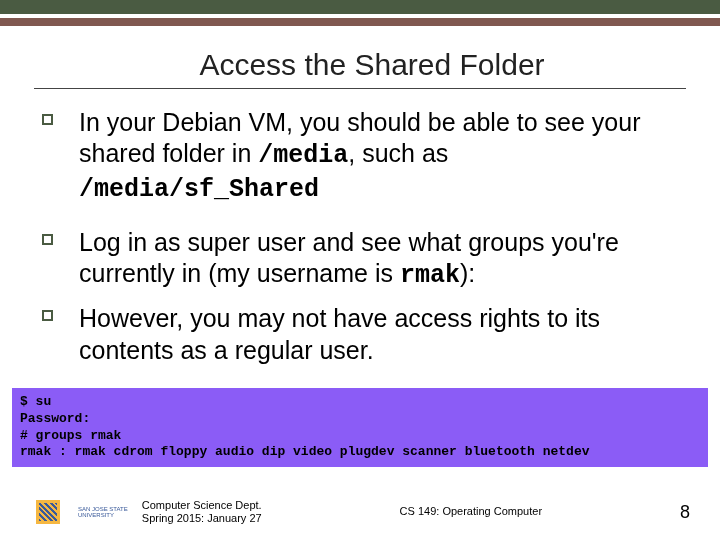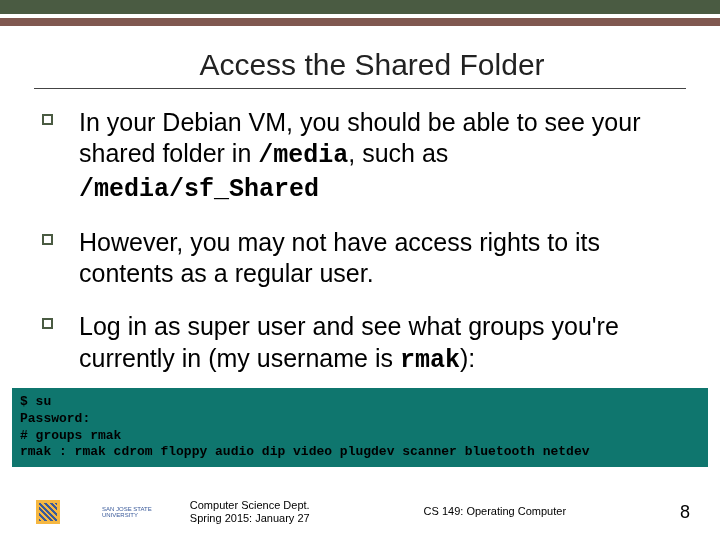--- a/index.html
+++ b/index.html
@@ -48,39 +48,38 @@
   .bullet-text {
     font-size: 25px;
     line-height: 1.25;
     color: #000;
   }
   .mono {
     font-family: "Courier New", monospace;
     font-weight: bold;
   }
   .terminal {
-    background: #0f766e;
+    background: #8b5cf6;
     margin: 4px 12px 0 12px;
     padding: 6px 8px;
     font-family: "Courier New", monospace;
     font-weight: bold;
     font-size: 13px;
     line-height: 1.3;
     color: #000;
     white-space: pre;
   }
   .footer {
     position: absolute;
     bottom: 14px;
     left: 0;
     width: 100%;
     display: flex;
     align-items: center;
     padding: 0 30px 0 36px;
-    gap: 24px;
   }
   .logo {
     width: 24px;
     height: 24px;
     background: #f5b742;
     position: relative;
     margin-right: 18px;
     flex-shrink: 0;
   }
   .logo::before {
@@ -128,30 +127,30 @@
 
 <div class="content">
 
   <div class="bullet-row">
     <div class="bullet-marker"></div>
     <div class="bullet-text">
       <span>In your Debian VM, you should be able to see your shared folder in </span><span class="mono">/media</span><span>, such as </span><span class="mono">/media/sf_Shared</span>
     </div>
   </div>
 
-  <div class="bullet-row">
-    <div class="bullet-marker"></div>
-    <div class="bullet-text">However, you may not have access rights to its contents as a regular user.</div>
-  </div>
-
   <div class="bullet-row" style="margin-bottom:12px;">
     <div class="bullet-marker"></div>
     <div class="bullet-text">
       <span>Log in as super user and see what groups you're currently in (my username is </span><span class="mono">rmak</span><span>):</span>
     </div>
+  </div>
+
+  <div class="bullet-row">
+    <div class="bullet-marker"></div>
+    <div class="bullet-text">However, you may not have access rights to its contents as a regular user.</div>
   </div>
 
 </div>
 
 <div class="terminal">$ su
 Password:
 # groups rmak
 rmak : rmak cdrom floppy audio dip video plugdev scanner bluetooth netdev</div>
 
 <div class="footer">

